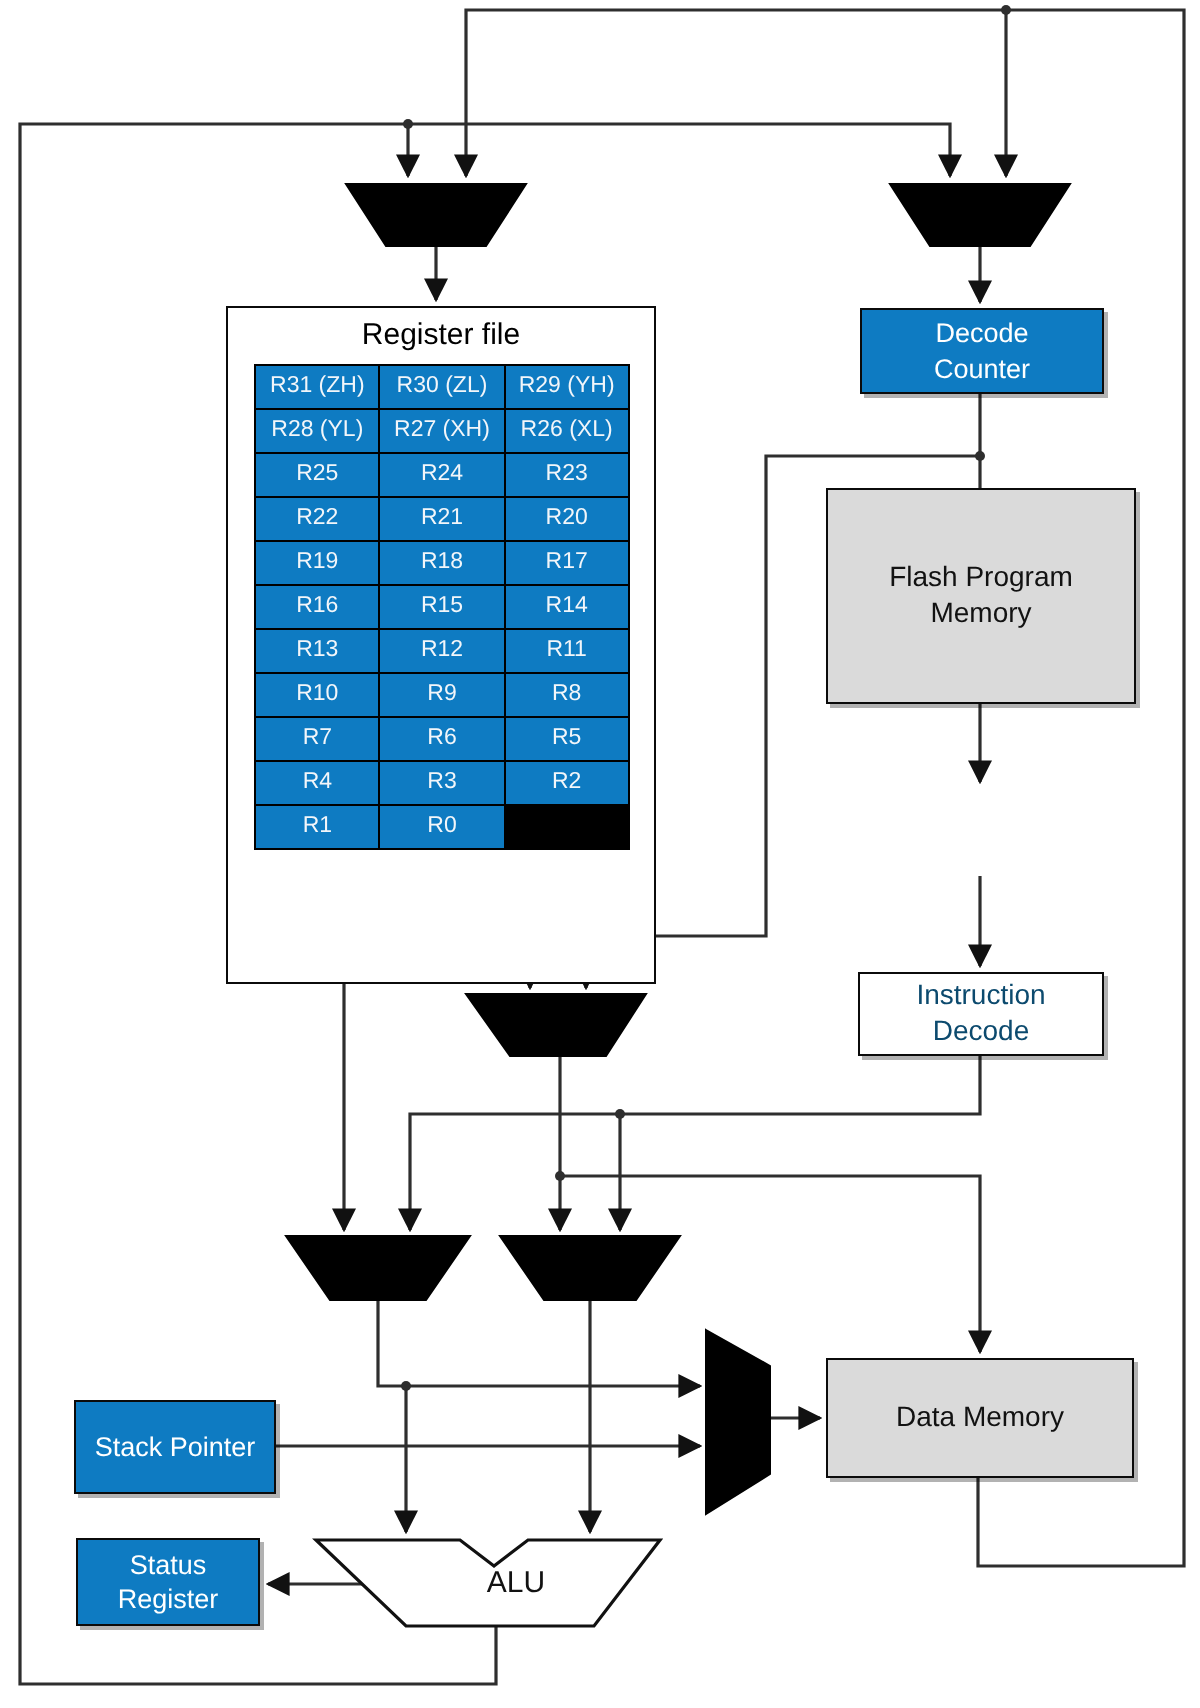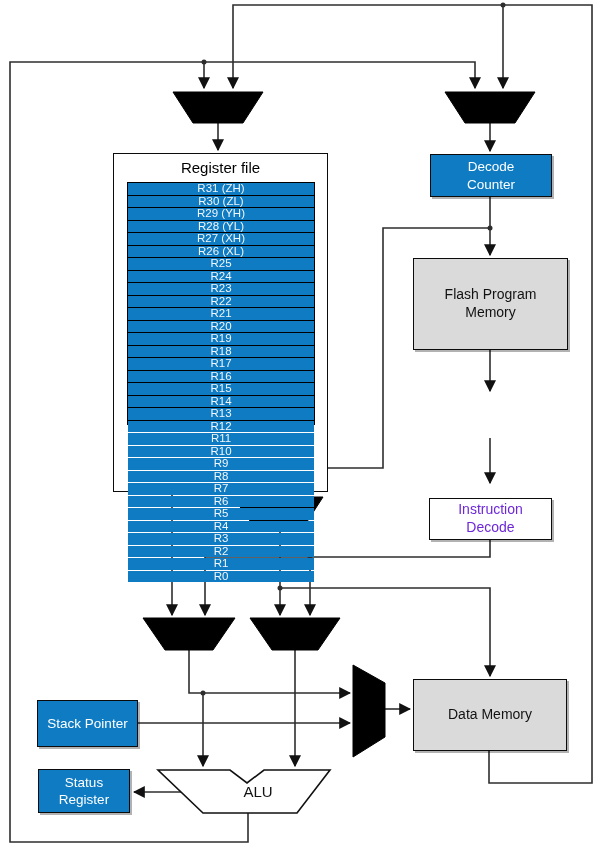--- a/index.html
+++ b/index.html
@@ -19,37 +19,37 @@
   .mux{fill:var(--mux);stroke:var(--mux);stroke-width:1;}
   .alu-shape{fill:#ffffff;stroke:#111111;stroke-width:1.6;}
   .dot{fill:var(--wire);}
 
   
   .block{position:absolute;display:flex;align-items:center;justify-content:center;
          text-align:center;line-height:1.28;border:1.5px solid #0b0b0b;
          box-shadow:2px 2px 0 rgba(0,0,0,0.30);}
   .block.blue{background:var(--blue);color:#ffffff;font-size:13.5px;}
   .block.gray{background:var(--gray);color:#121212;font-size:14px;}
-  .block.white{background:#ffffff;color:#6d28d9;font-size:14px;margin-top:12px;}
+  .block.white{background:#ffffff;color:#0c4a6e;font-size:14px;}
 
   #pc   {left:430px;top:154px;width:122px;height:43px;padding:0 18px;}
-  #flash{left:413px;top:258px;width:155px;height:92px;padding:0 8px;}
+  #flash{left:413px;top:244px;width:155px;height:108px;padding:0 8px;}
   #ir   {left:429px;top:394px;width:121px;height:44px;padding:0 10px;}
   #id   {left:429px;top:486px;width:123px;height:42px;padding:0 10px;}
-  #dm   {left:413px;top:679px;width:154px;height:72px;}
+  #dm   {left:413px;top:679px;width:154px;height:60px;}
   #sp   {left:37px; top:700px;width:101px; height:47px;padding:0 6px;}
   #sr   {left:38px; top:769px;width:92px; height:44px;padding:0 2px;}
 
   
   .regfile{position:absolute;left:113px;top:153px;width:215px;height:339px;
            background:#ffffff;border:1.5px solid #0b0b0b;}
   .regfile-title{position:absolute;top:5px;left:0;width:100%;text-align:center;
                  font-size:15px;color:#000;}
   .reg-grid{position:absolute;left:13px;top:28px;width:188px;height:243px;
-            display:grid;grid-template-columns:1fr;grid-auto-rows:1fr;
+            display:grid;grid-template-columns:1fr 1fr 1fr;grid-auto-rows:1fr;
             gap:1px;background:#000;border:1px solid #000;}
   .reg-cell{background:var(--blue);color:#f2f6fa;display:flex;align-items:center;
             justify-content:center;font-size:11.5px;line-height:1;}
 
   .alu-label{position:absolute;left:213px;top:783px;width:90px;text-align:center;
              font-size:15px;color:#121212;}
 </style>
 </head>
 <body>
 

